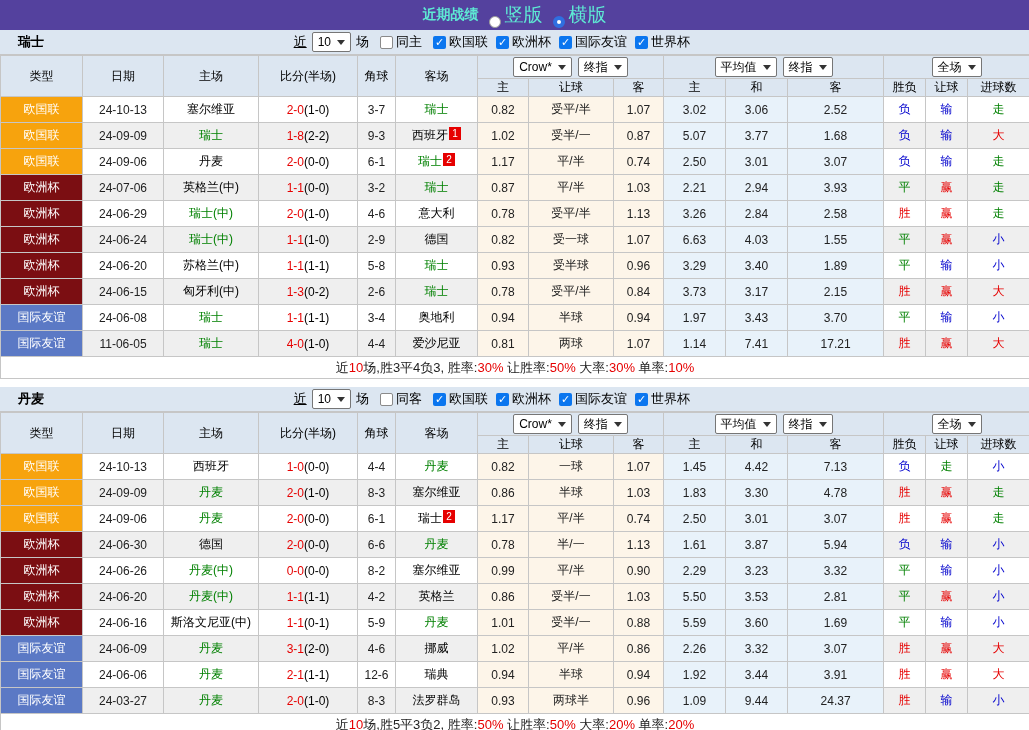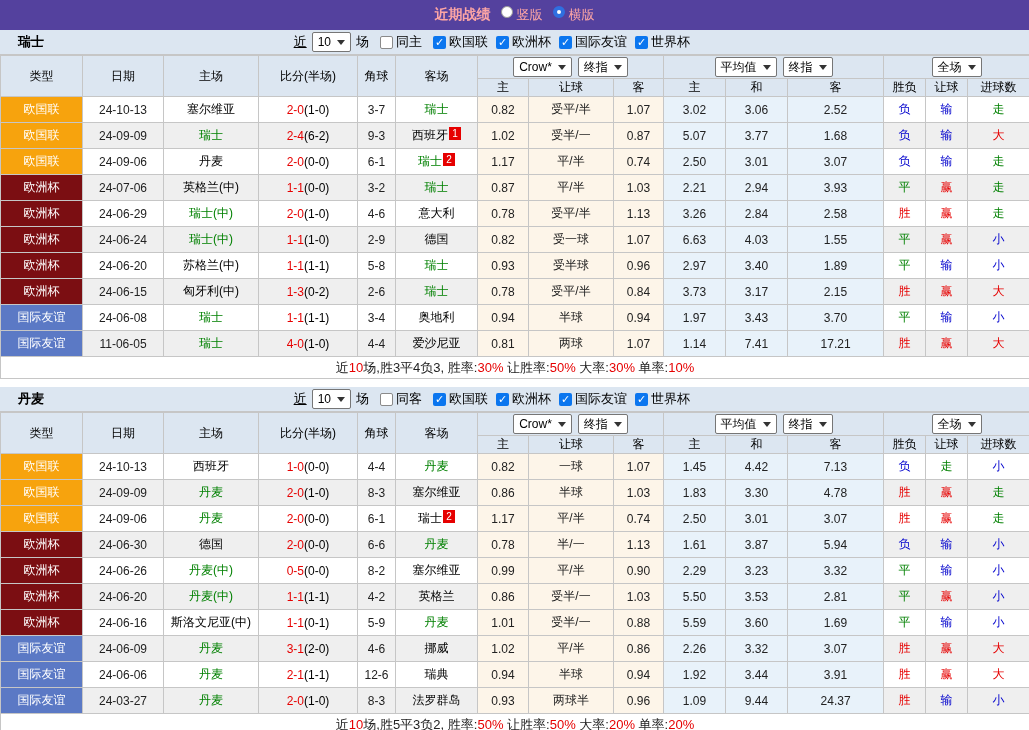--- a/index.html
+++ b/index.html
@@ -11,24 +11,24 @@
   .page { width: 1029px; }
 
   
   .titlebar {
     height: 30px;
     background: #54419e;
     display: flex;
     align-items: center;
     justify-content: center;
     gap: 10px;
-    color: #fca5a5;
+    color: #5eead4;
   }
   .titlebar .title { font-size: 14px; font-weight: bold; }
-  .radio-opt { display: inline-flex; align-items: flex-start; gap: 4px; font-size: 13px; cursor: default; }
+  .radio-opt { display: inline-flex; align-items: flex-end; gap: 4px; font-size: 19px; cursor: default; }
   .radio-dot { width: 12px; height: 12px; border-radius: 50%; background: #fff; display: inline-block; }
   .radio-dot.unchecked { border: 1px solid #9a9a9a; }
   .radio-dot.checked { border: 4px solid #2f6fe0; }
 
   
   .filterbar {
     height: 25px;
     background: #dce6f1;
     display: flex;
     align-items: center;
@@ -271,21 +271,21 @@
           <td class="bg-blue">3.06</td>
           <td class="bg-blue">2.52</td>
           <td class="c-blue">负</td>
           <td class="c-blue">输</td>
           <td class="c-green">走</td>
         </tr>
         <tr>
           <td class="type-league">欧国联</td>
           <td>24-09-09</td>
           <td><span class="c-green">瑞士</span></td>
-          <td><span class="c-red">2-4</span><span class="c-black">(6-2)</span></td>
+          <td><span class="c-red">1-8</span><span class="c-black">(2-2)</span></td>
           <td>9-3</td>
           <td><span class="c-black">西班牙</span><span class="rank-badge">1</span></td>
           <td class="bg-cream">1.02</td>
           <td class="bg-cream">受半/一</td>
           <td class="bg-cream">0.87</td>
           <td class="bg-blue">5.07</td>
           <td class="bg-blue">3.77</td>
           <td class="bg-blue">1.68</td>
           <td class="c-blue">负</td>
           <td class="c-blue">输</td>
@@ -362,21 +362,21 @@
         <tr>
           <td class="type-euro">欧洲杯</td>
           <td>24-06-20</td>
           <td><span class="c-black">苏格兰(中)</span></td>
           <td><span class="c-red">1-1</span><span class="c-black">(1-1)</span></td>
           <td>5-8</td>
           <td><span class="c-green">瑞士</span></td>
           <td class="bg-cream">0.93</td>
           <td class="bg-cream">受半球</td>
           <td class="bg-cream">0.96</td>
-          <td class="bg-blue">2.97</td>
+          <td class="bg-blue">3.29</td>
           <td class="bg-blue">3.40</td>
           <td class="bg-blue">1.89</td>
           <td class="c-green">平</td>
           <td class="c-blue">输</td>
           <td class="c-blue">小</td>
         </tr>
         <tr>
           <td class="type-euro">欧洲杯</td>
           <td>24-06-15</td>
           <td><span class="c-black">匈牙利(中)</span></td>
@@ -596,21 +596,21 @@
           <td class="bg-blue">3.87</td>
           <td class="bg-blue">5.94</td>
           <td class="c-blue">负</td>
           <td class="c-blue">输</td>
           <td class="c-blue">小</td>
         </tr>
         <tr>
           <td class="type-euro">欧洲杯</td>
           <td>24-06-26</td>
           <td><span class="c-green">丹麦(中)</span></td>
-          <td><span class="c-red">0-5</span><span class="c-black">(0-0)</span></td>
+          <td><span class="c-red">0-0</span><span class="c-black">(0-0)</span></td>
           <td>8-2</td>
           <td><span class="c-black">塞尔维亚</span></td>
           <td class="bg-cream">0.99</td>
           <td class="bg-cream">平/半</td>
           <td class="bg-cream">0.90</td>
           <td class="bg-blue">2.29</td>
           <td class="bg-blue">3.23</td>
           <td class="bg-blue">3.32</td>
           <td class="c-green">平</td>
           <td class="c-blue">输</td>

